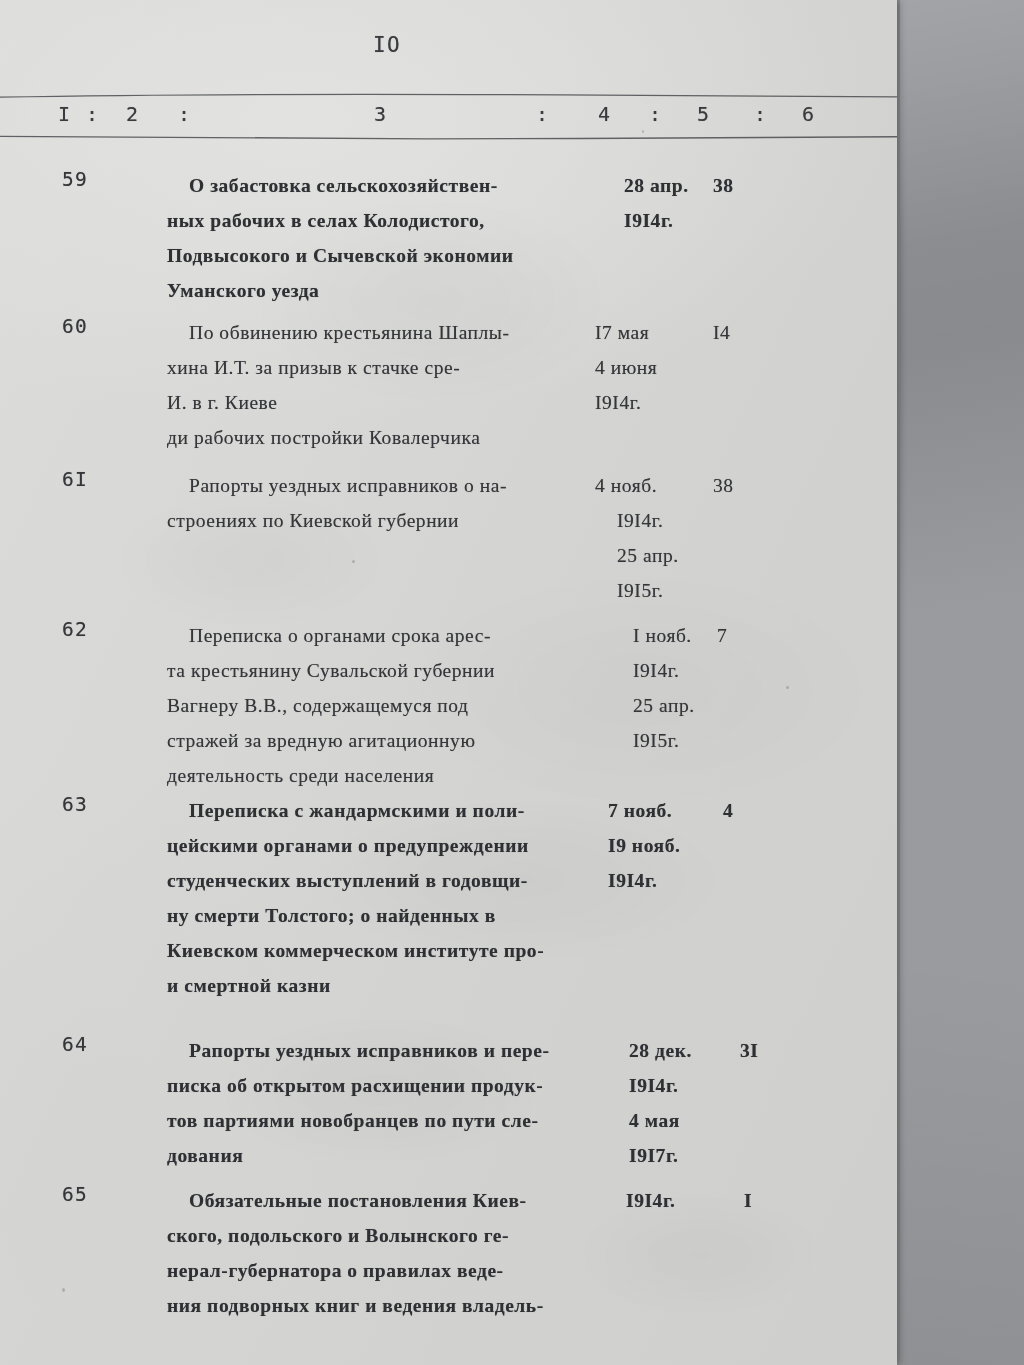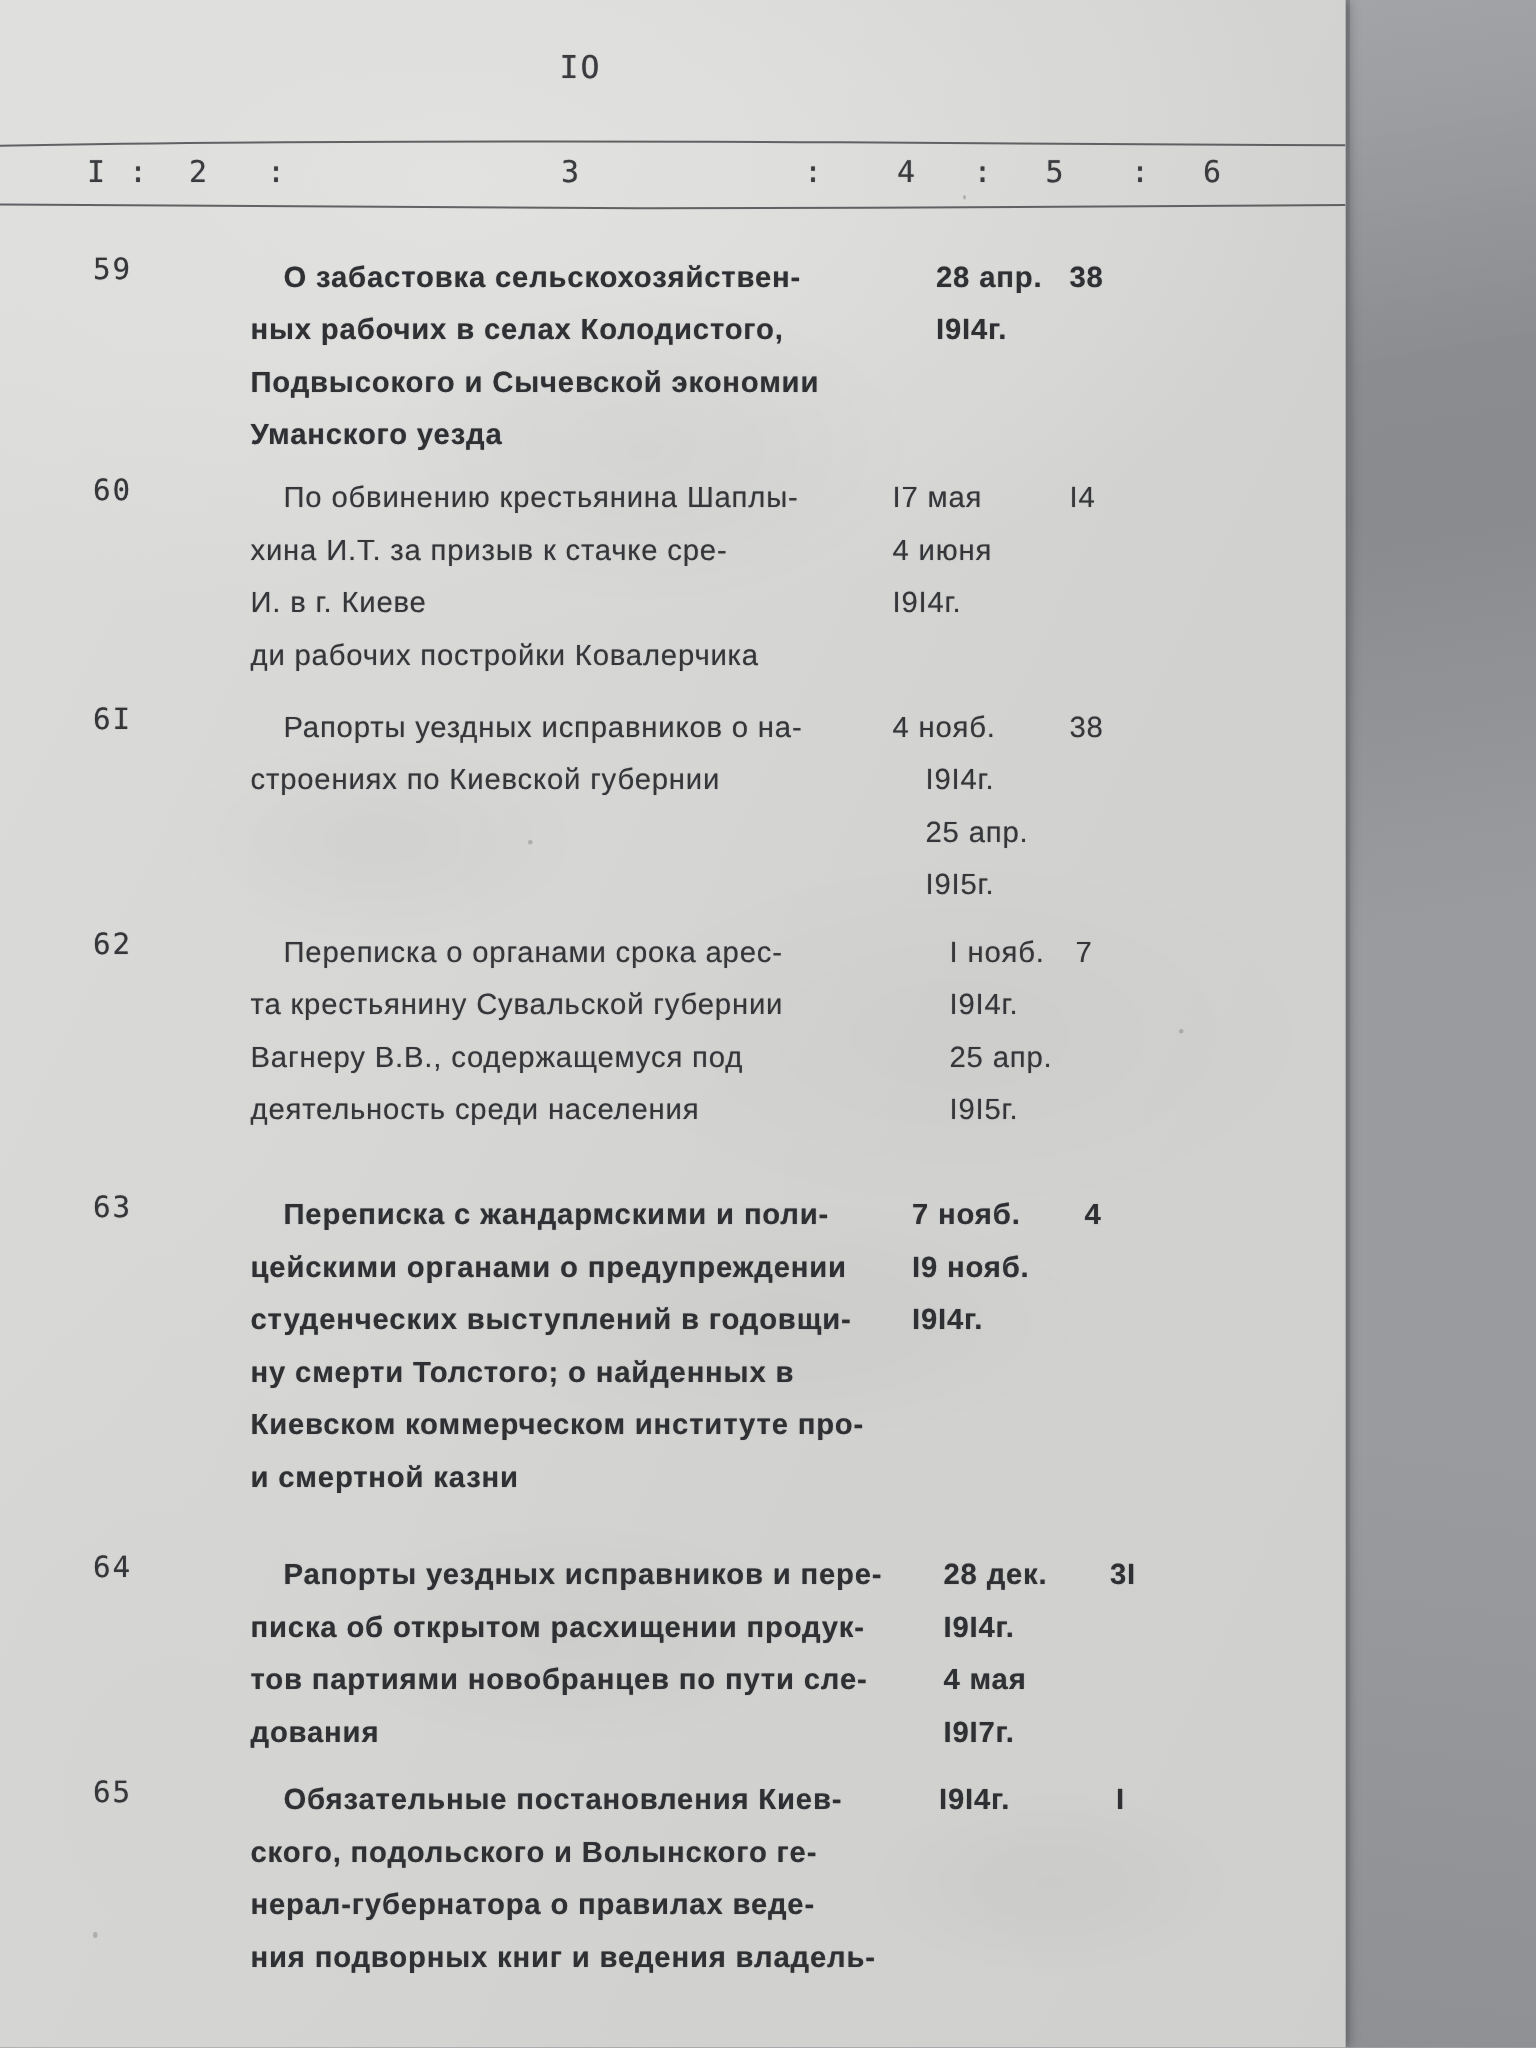--- a/index.html
+++ b/index.html
@@ -139,21 +139,21 @@
     width: 60px;
   }
   .line {
     display: block;
     height: 35px;
     line-height: 35px;
     font-size: 19.5px;
     letter-spacing: 0.55px;
     white-space: pre;
     color: #35363a;
-    font-family: Liberation Sans, sans-serif;
+    font-family: Liberation Serif, serif;
     text-shadow: 0 0 0.7px rgba(60,60,64,0.5);
   }
   .line.indent { text-indent: 22px; }
   .ink-dark   .line { color: #2f3034; font-weight: 600; }
 
   
   .speck {
     position: absolute;
     background: #7d7e82;
     border-radius: 50%;
@@ -246,20 +246,21 @@
           <div class="entry-counts " style="left: 713px;">
             <span class="line">38</span>
           </div>
         </div>
         <div class="entry" style="top: 618px;">
           <div class="typed entry-number">62</div>
           <div class="entry-body ">
             <span class="line indent">Переписка о органами срока арес-</span>
             <span class="line">та крестьянину Сувальской губернии</span>
             <span class="line">Вагнеру В.В., содержащемуся под</span>
+            <span class="line">стражей за вредную агитационную</span>
             <span class="line">деятельность среди населения</span>
           </div>
           <div class="entry-dates " style="left: 597px; margin-left: 36px;">
             <span class="line">I нояб.</span>
             <span class="line">I9I4г.</span>
             <span class="line">25 апр.</span>
             <span class="line">I9I5г.</span>
           </div>
           <div class="entry-counts " style="left: 717px;">
             <span class="line">7</span>

